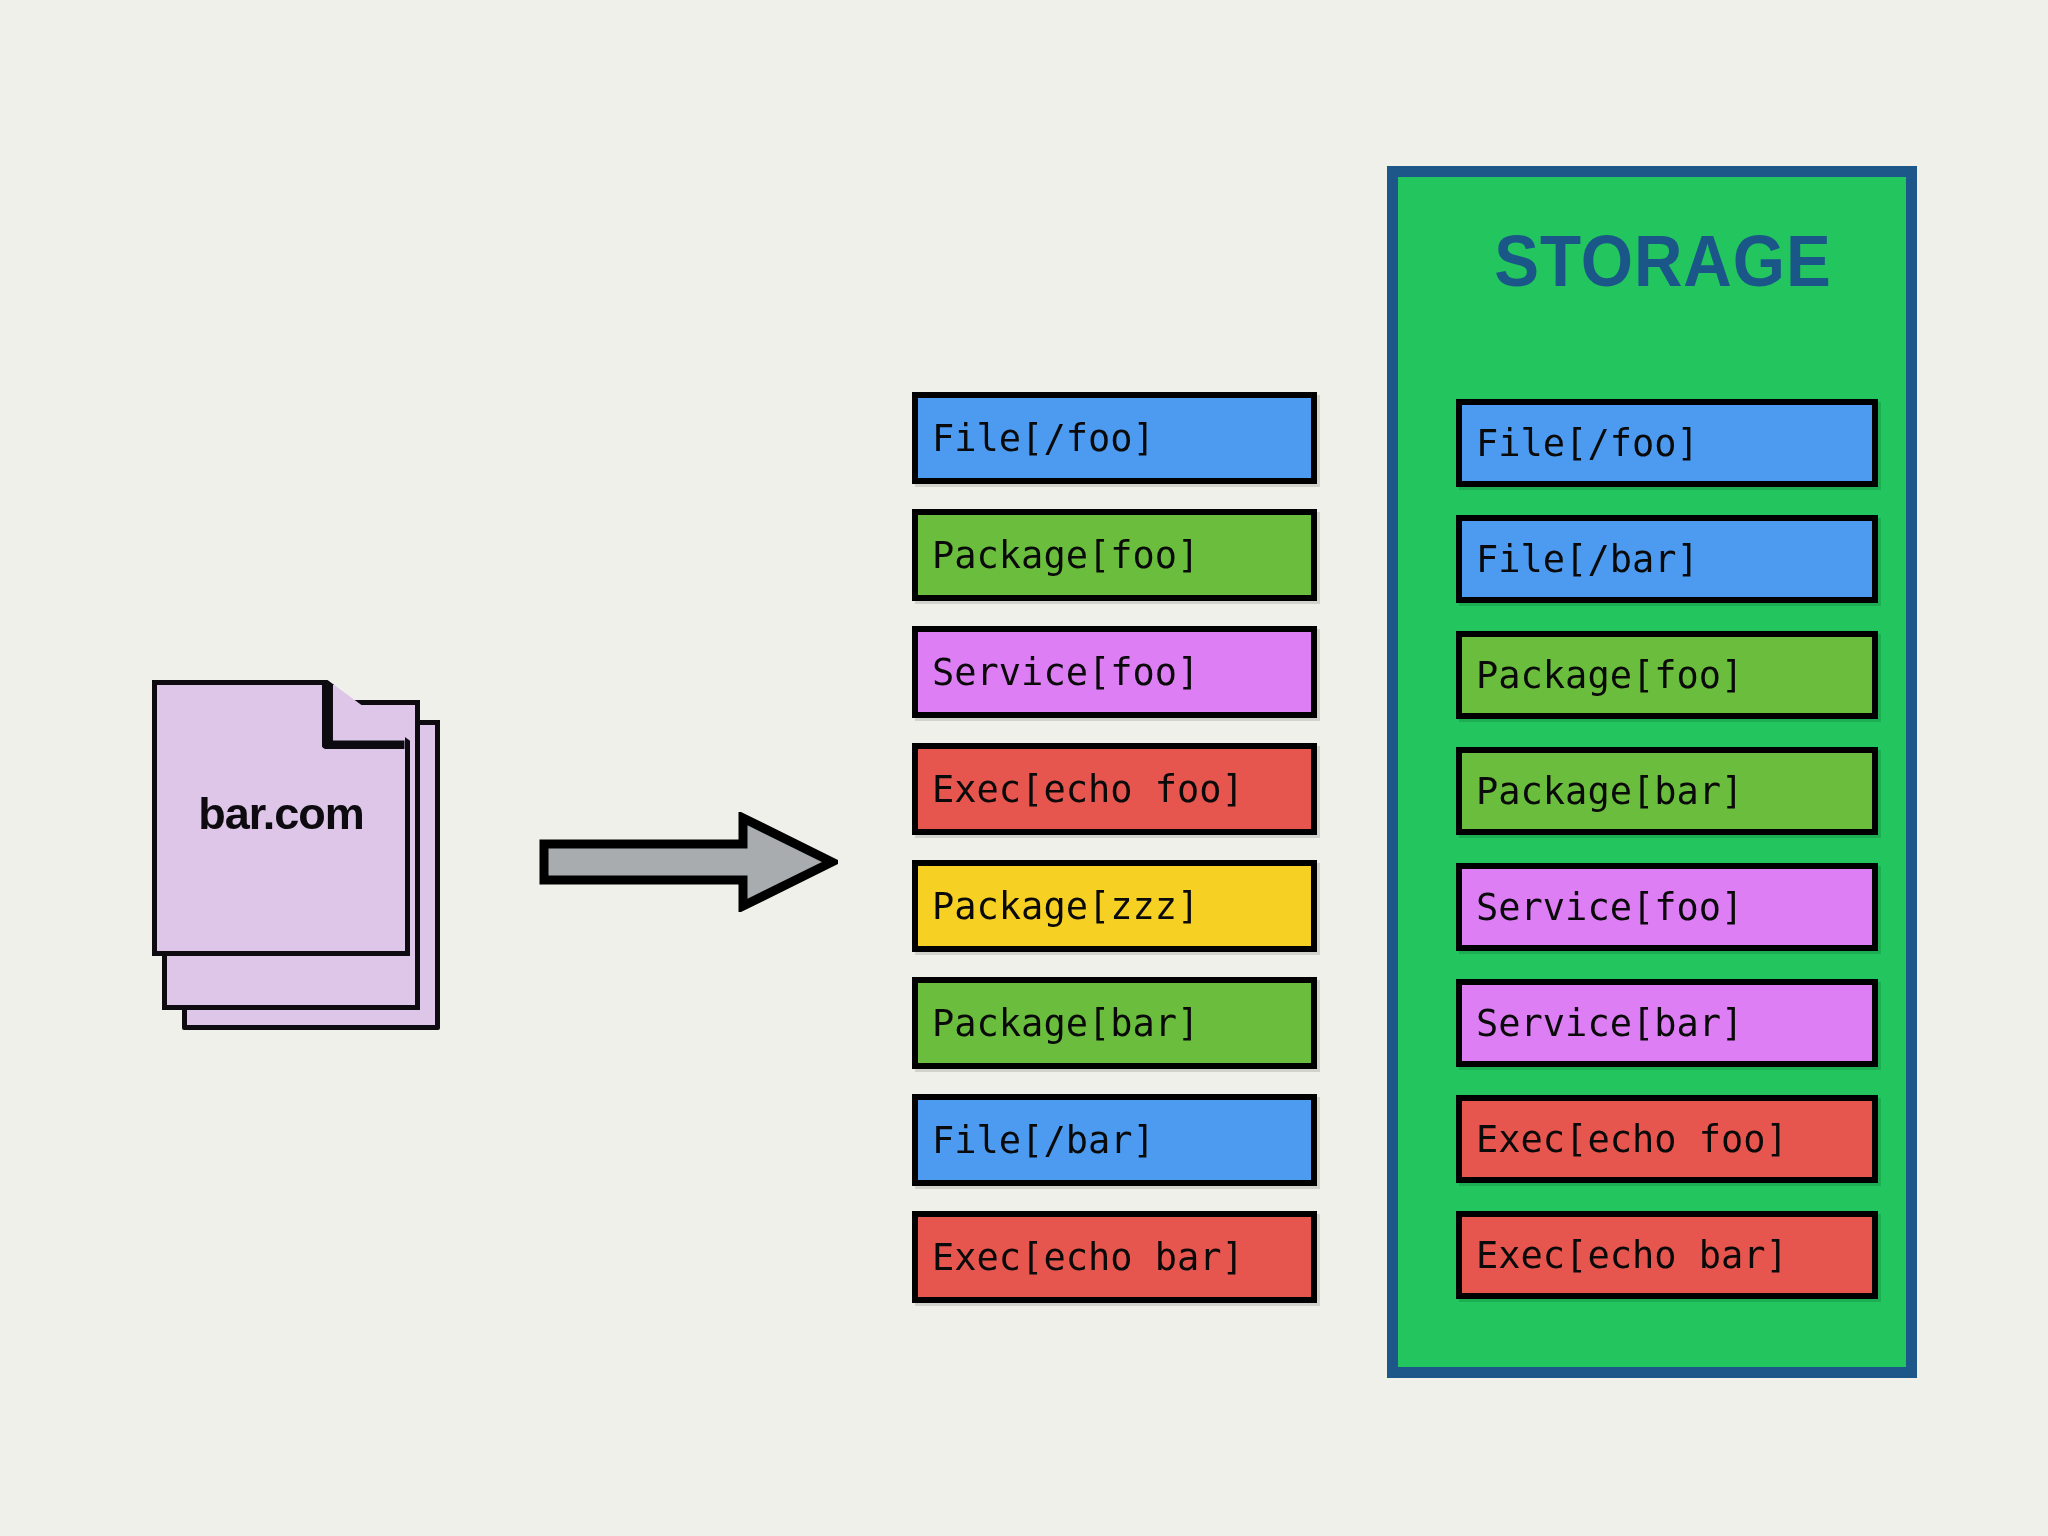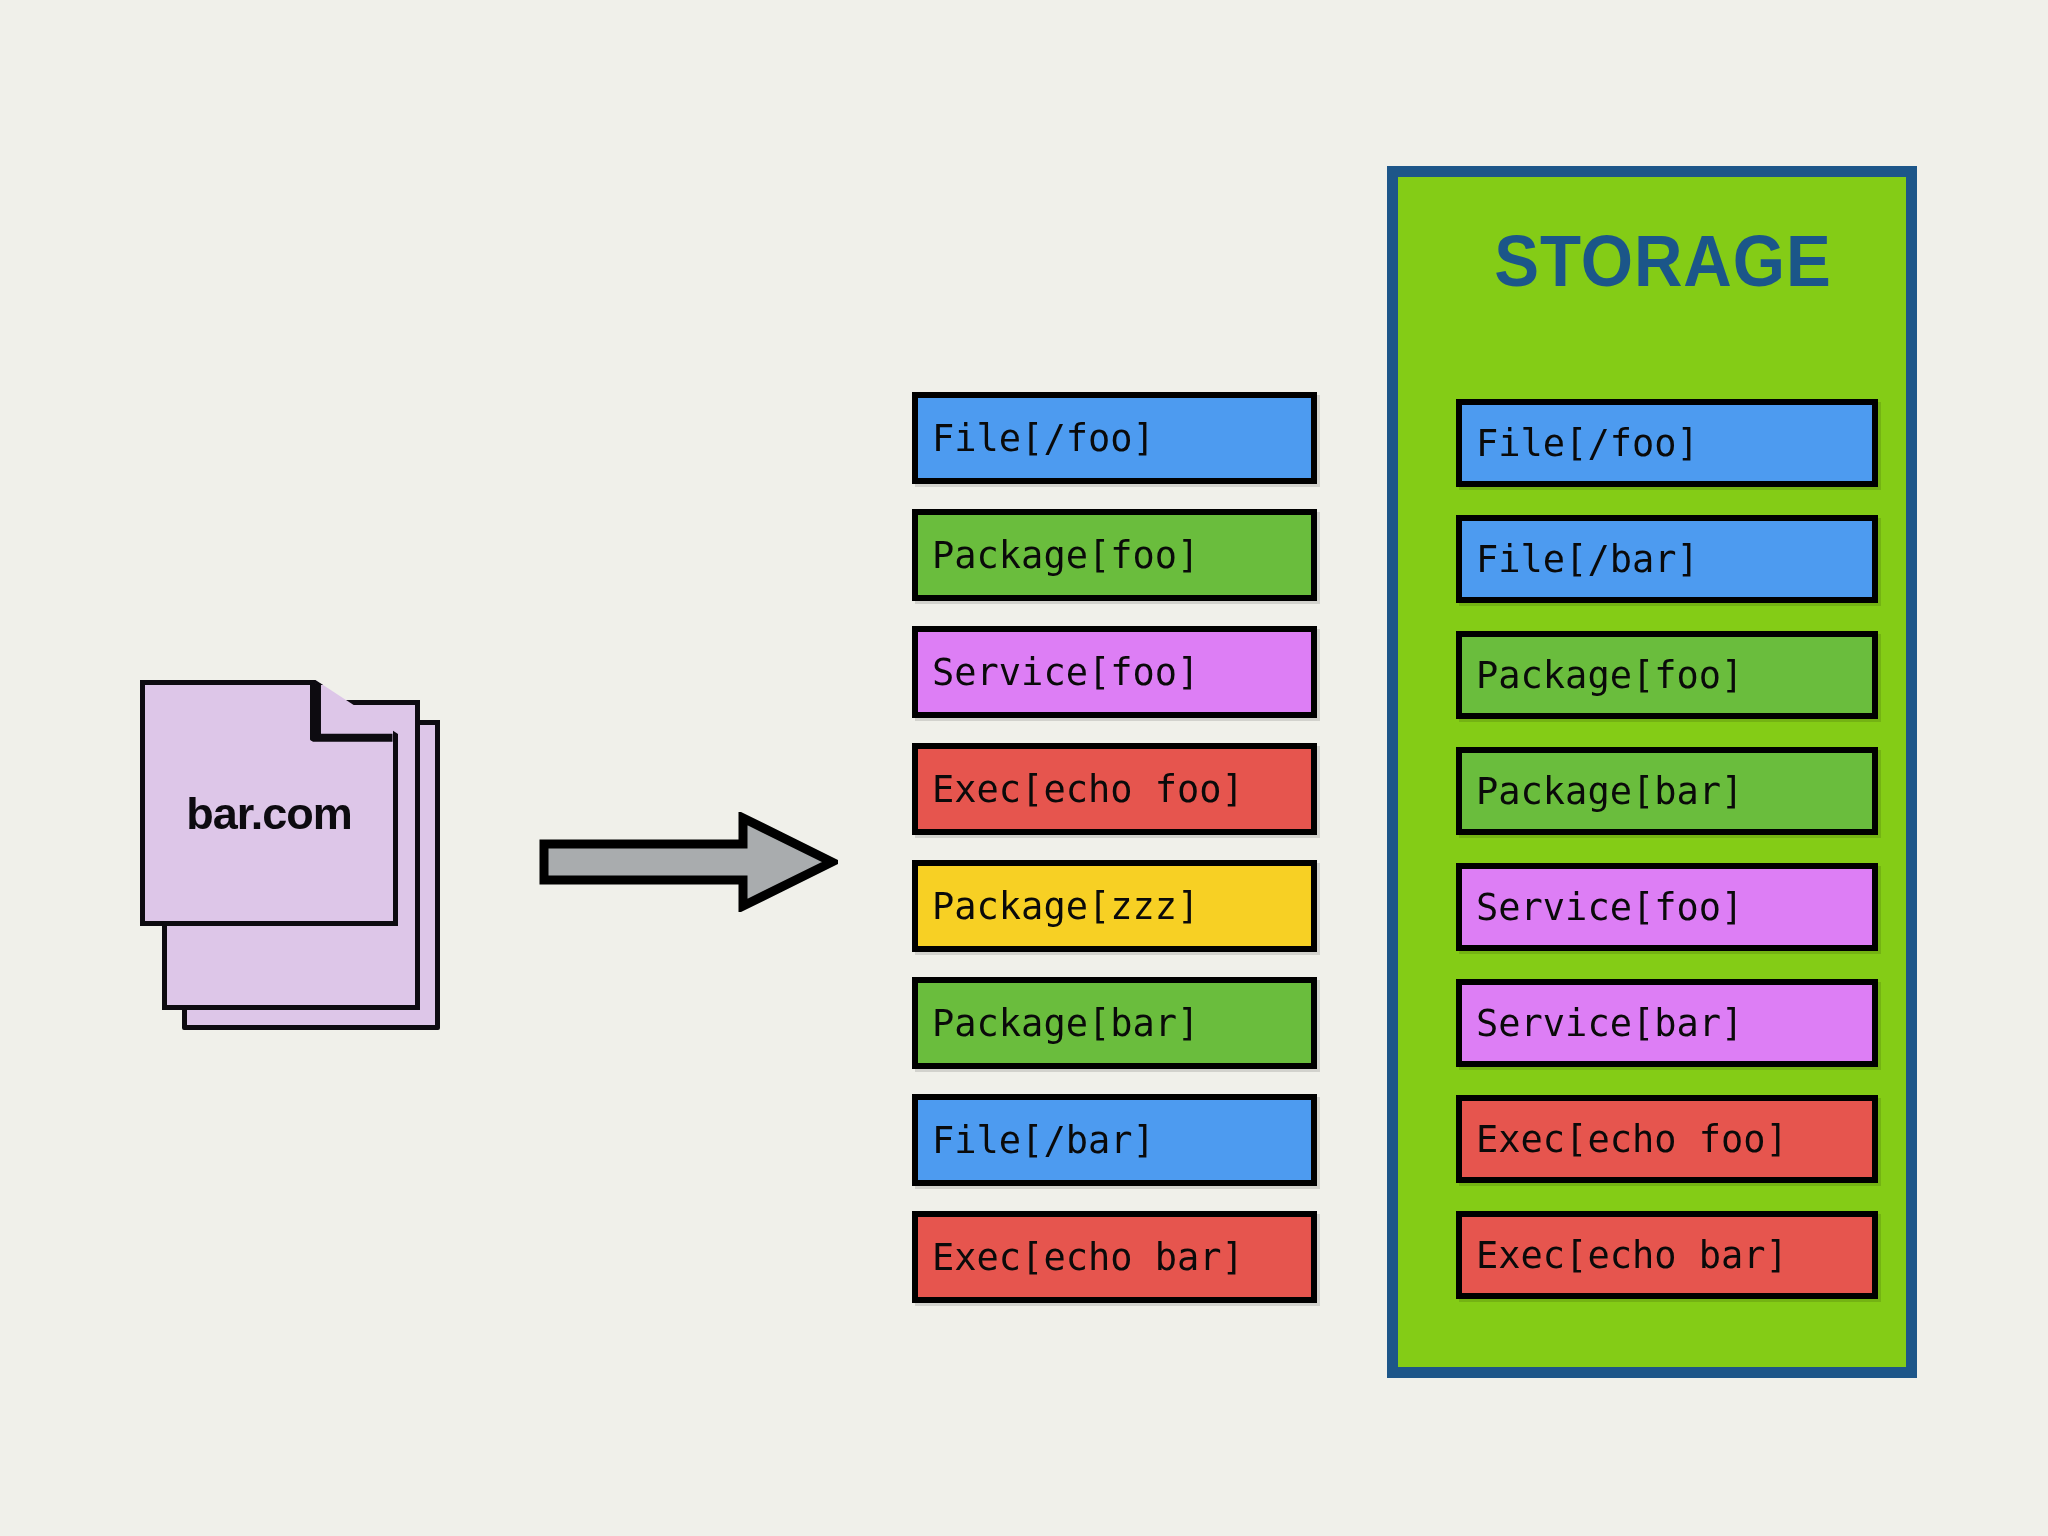--- a/index.html
+++ b/index.html
@@ -31,22 +31,22 @@
     background: #ddc6e8;
     border: 5px solid #0d0b10;
     box-sizing: border-box;
   }
   .doc-page.back2 { left: 42px; top: 40px; border-radius: 0 0 2px 2px; }
   .doc-page.back1 { left: 22px; top: 20px; }
 
   
   .doc-front-wrap {
     position: absolute;
-    left: 0; top: 0;
-    width: 258px; height: 246px; border-radius: 18px;
+    left: 12px; top: 0;
+    width: 258px; height: 276px; border-radius: 18px;
   }
   .doc-front-shape {
     position: absolute;
     inset: 0;
     background: #ddc6e8;
     border: 5px solid #0d0b10;
     box-sizing: border-box;
     clip-path: polygon(0 0, 68% 0, 100% 22%, 100% 100%, 0 100%);
   }
   .doc-fold {
@@ -114,21 +114,21 @@
 
   
   #storage-panel {
     position: absolute;
     left: 1387px;
     top: 166px;
     width: 530px;
     height: 1212px;
     box-sizing: border-box;
     border: 11px solid #1d5689;
-    background: #84cc16;
+    background: #22c55e;
   }
   #storage-title {
     position: absolute;
     left: 0;
     top: 42px;
     width: 530px;
     text-align: center;
     font-family: "Liberation Sans", sans-serif;
     font-weight: bold;
     font-size: 73px;

